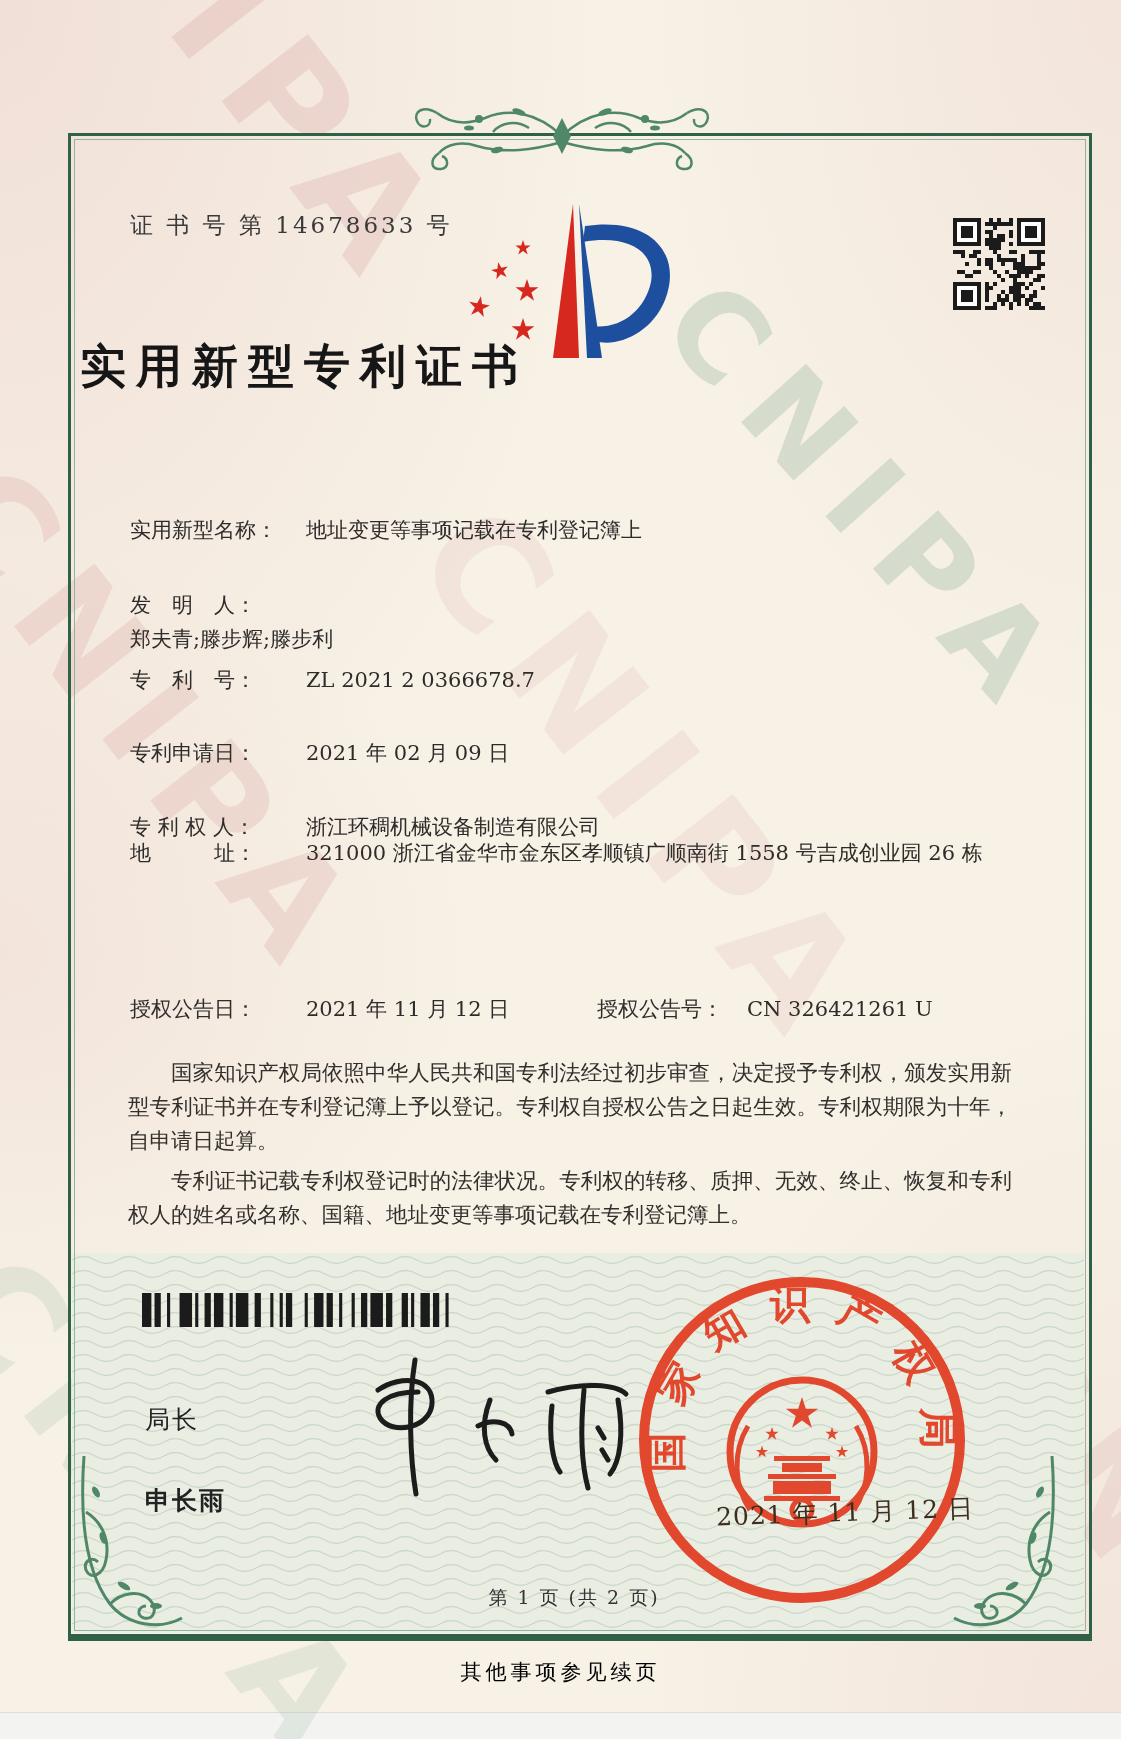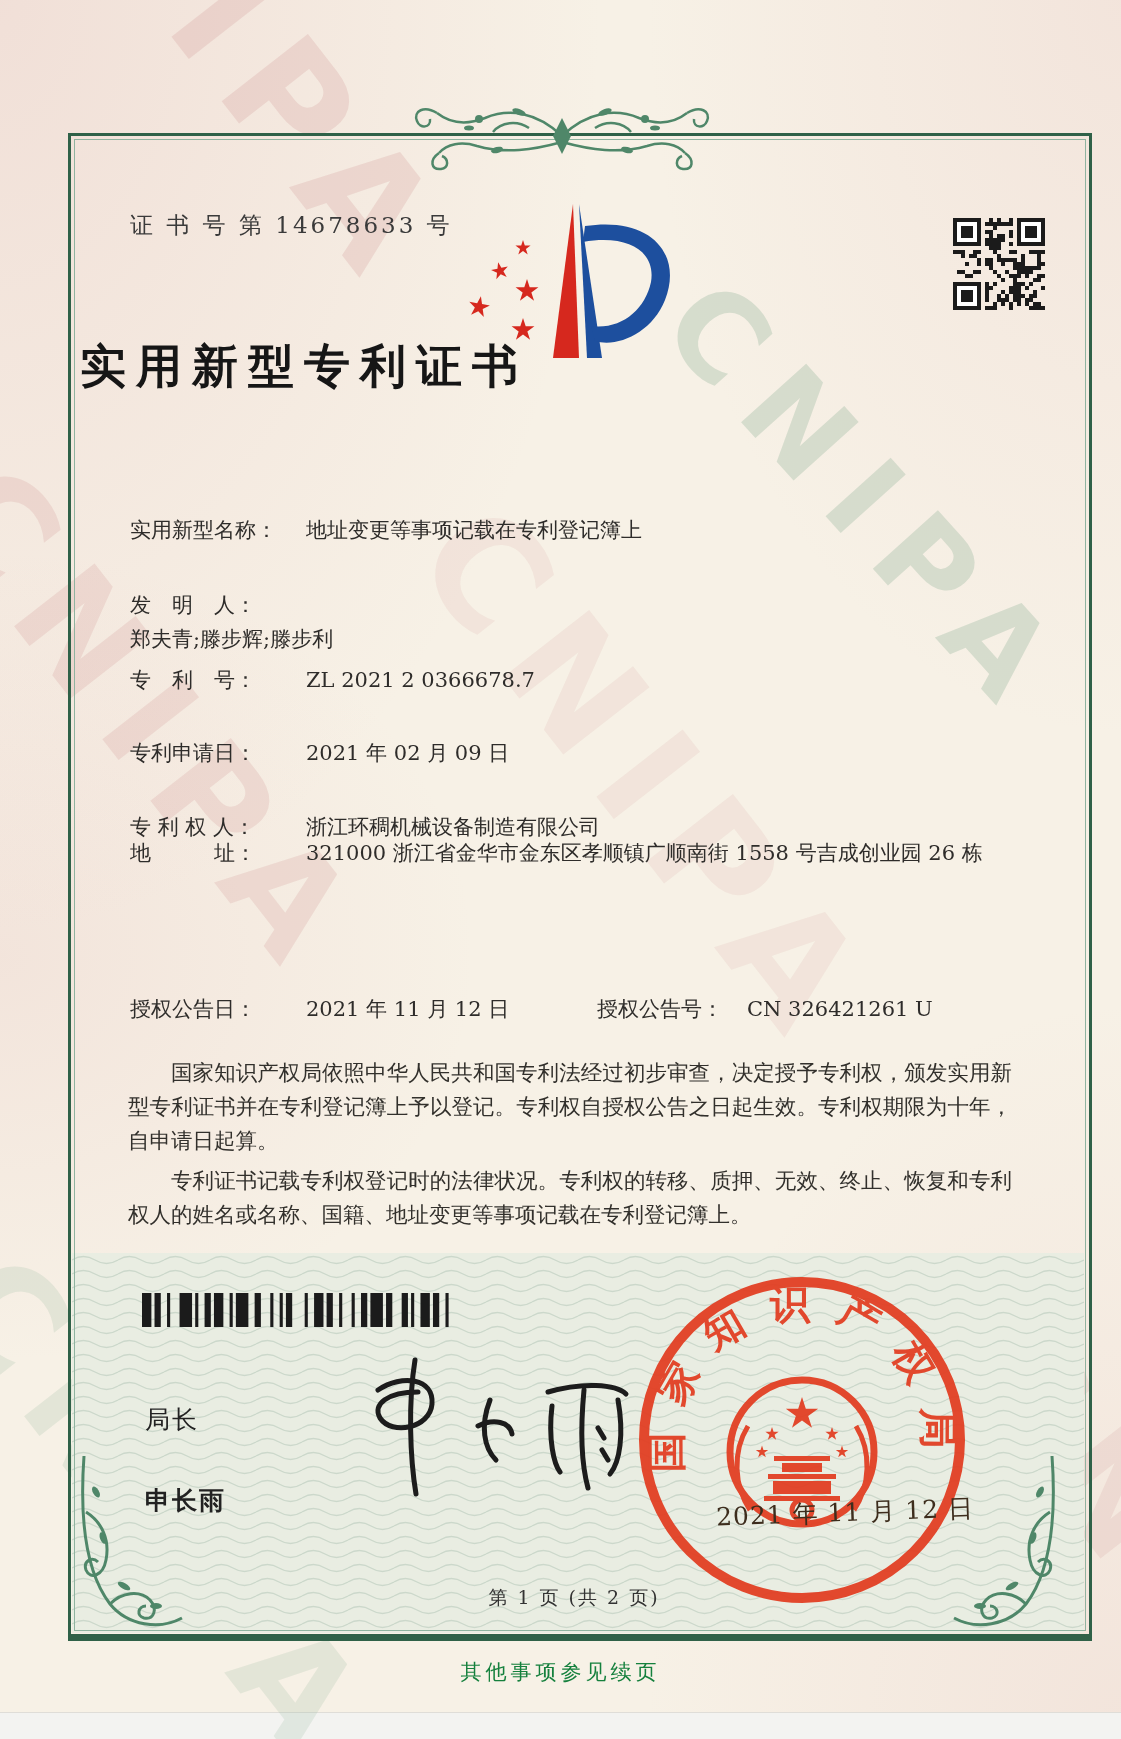--- a/index.html
+++ b/index.html
@@ -34,21 +34,21 @@
   .grant-col2 .field-label{width:150px;}
   .paragraphs{position:absolute;left:128px;top:1056px;width:884px;z-index:4;}
   .paragraphs p{margin:0 0 6px 0;font-size:21.5px;line-height:34px;text-indent:2em;color:#32302c;text-align:justify;}
   .director{position:absolute;left:145px;z-index:4;font-family:"DejaVu Sans",sans-serif;
             font-size:25px;color:#222;font-weight:500;letter-spacing:2px;}
   .seal-date{position:absolute;left:712px;top:1496px;width:266px;text-align:center;z-index:6;
              font-size:25px;color:#3d2d1d;letter-spacing:1px;transform:rotate(-2deg);}
   .page-info{position:absolute;left:64px;top:1585px;width:1020px;text-align:center;
              font-size:19px;color:#333;z-index:4;letter-spacing:2px;}
   .cont-note{position:absolute;left:0;top:1658px;width:1121px;text-align:center;
-             font-size:21px;color:#15803d;z-index:4;letter-spacing:4px;}
+             font-size:21px;color:#000000;z-index:4;letter-spacing:4px;}
   .photo-strip{position:absolute;left:0;top:1712px;width:1121px;height:27px;
                background:#f3f3f1;border-top:1px solid #dfddd8;z-index:0;}
   svg{display:block;}
 </style>
 </head>
 <body>
 
 <div class="photo-strip"></div>
 
 <span class="wm" style="left:-95px;top:-70px;font-size:150px;color:rgba(205,140,140,.22);transform:rotate(52deg);">CNIPA</span>

